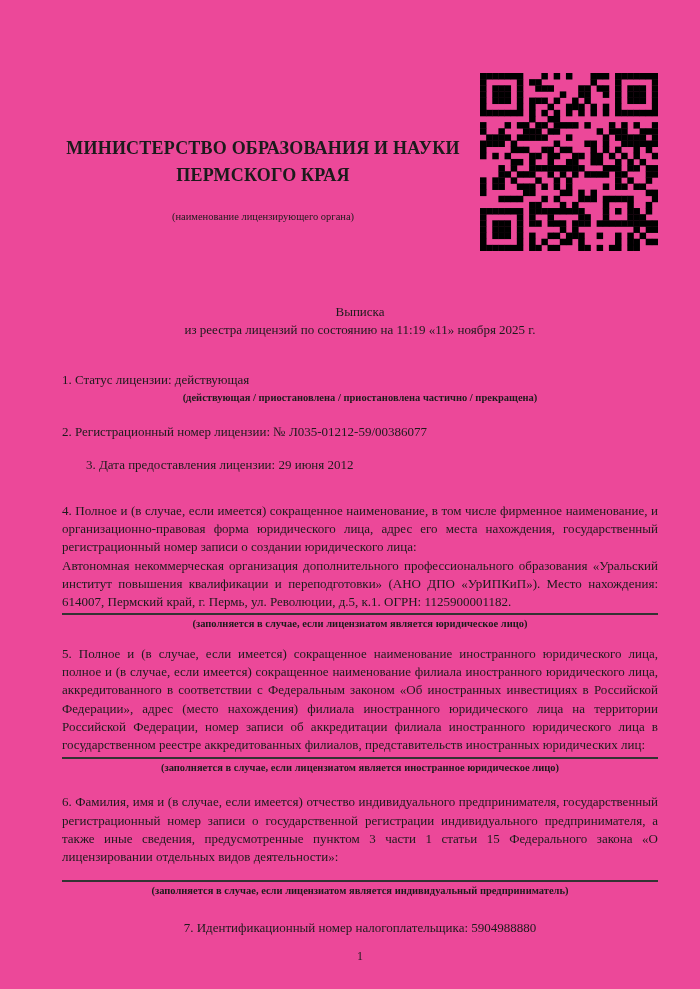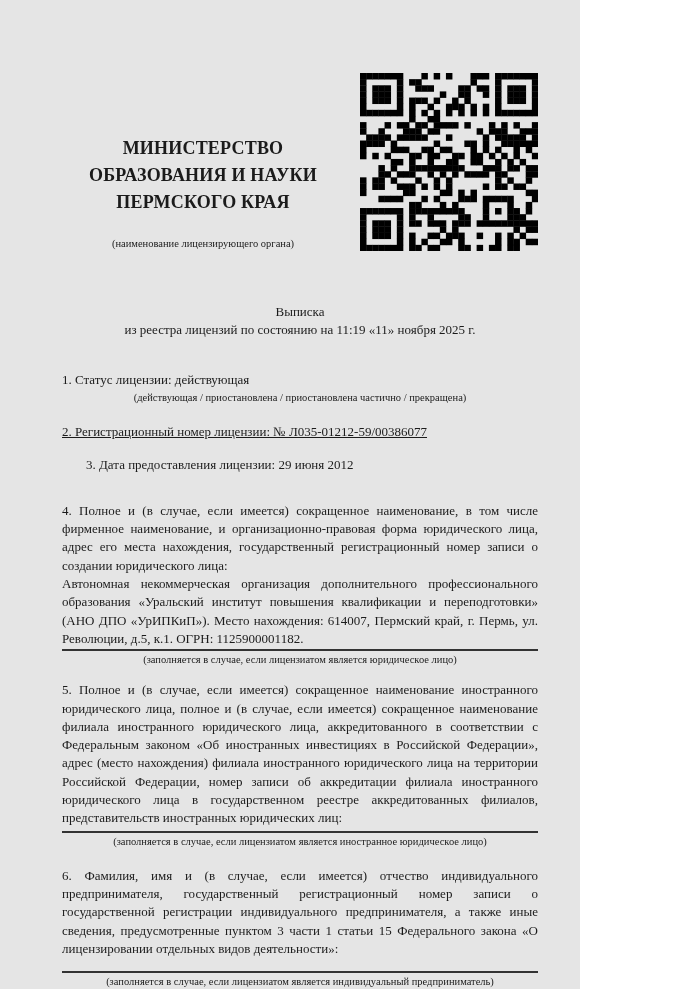--- a/index.html
+++ b/index.html
@@ -1,32 +1,32 @@
 <!DOCTYPE html>
 <html lang="ru"><head>
 <meta charset="utf-8">
 <style>
   html,body{margin:0;padding:0;background:#ffffff;}
   .page{
-    width:580px;height:989px;box-sizing:border-box;position:relative;
-    padding:73px 42px 0 62px;background:#e5e5e5;color:#1b1b1b;
+    width:700px;height:989px;box-sizing:border-box;position:relative;
+    padding:73px 42px 0 62px;background:#ec4899;color:#1b1b1b;
     font-family:"Liberation Serif","DejaVu Serif",serif;overflow:hidden;
   }
   .header-row{display:flex;align-items:flex-start;}
   .ministry{flex:1 1 auto;text-align:center;margin-top:62px;padding-right:16px;}
   .ministry-name{font-weight:bold;font-size:18px;line-height:27px;letter-spacing:.2px;}
   .ministry-caption{font-size:10.5px;line-height:13px;margin-top:21px;}
   .qr{width:178px;height:178px;flex:0 0 auto;}
   .doc-title{text-align:center;font-size:13px;line-height:17.5px;margin-top:52px;}
   .item{font-size:13px;line-height:18.3px;}
   .just{text-align:justify;}
   .rule{border-top:2px solid #333333;height:0;}
-  .cap{text-align:center;font-size:10.5px;line-height:16px;margin-top:1px;}
+  .cap{text-align:center;font-size:10.5px;line-height:16px;margin-top:1px;font-weight:bold;}
   .m-item1{margin-top:33px;}
-  .m-item2{margin-top:17px;text-decoration:underline;}
+  .m-item2{margin-top:17px;}
   .m-item3{margin-top:14px;margin-left:24px;}
   .m-item4{margin-top:28px;}
   .m-item5{margin-top:13px;}
   .m-item6{margin-top:17px;}
   .m-item7{margin-top:20px;text-align:center;}
   .rule-tight{margin-top:1px;}
   .rule-near{margin-top:3px;}
   .rule-far{margin-top:13px;}
   .page-num{text-align:center;font-size:12px;margin-top:12px;}
 </style>

